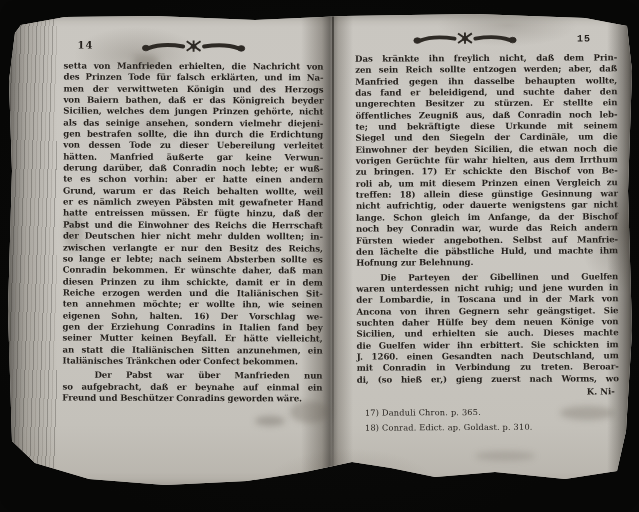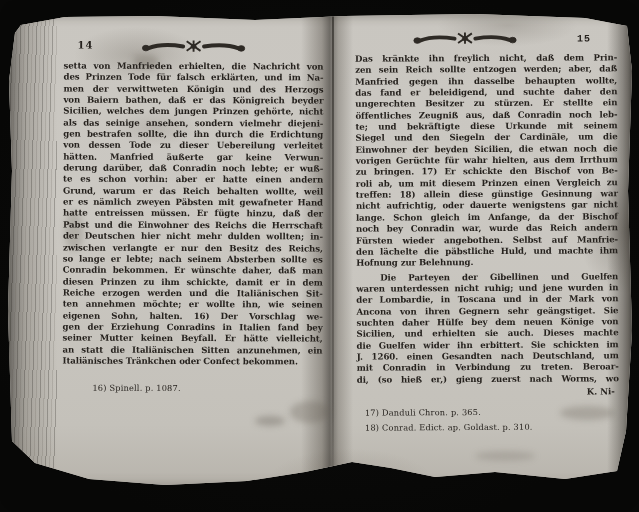--- a/index.html
+++ b/index.html
@@ -142,23 +142,25 @@
             <div class="ln">Conradin bekommen.  Er wünschte daher, daß man</div>
             <div class="ln">diesen Prinzen zu ihm schickte, damit er in dem</div>
             <div class="ln">Reiche erzogen werden und die Italiänischen Sit-</div>
             <div class="ln">ten annehmen möchte; er wollte ihn, wie seinen</div>
             <div class="ln">eigenen Sohn, halten. 16)  Der Vorschlag we-</div>
             <div class="ln">gen der Erziehung Conradins in Italien fand bey</div>
             <div class="ln">seiner Mutter keinen Beyfall.  Er hätte vielleicht,</div>
             <div class="ln">an statt die Italiänischen Sitten anzunehmen, ein</div>
             <div class="ln end">Italiänisches Tränkchen oder Confect bekommen.</div>
           </div>
-        </div>
-      <div class="footnotes">
-          <div class="fn">16) Spinell. p. 1087.</div>
+          <div class="para indent">
+            <div class="ln">Der Pabst war über Manfrieden nun</div>
+            <div class="ln">so aufgebracht, daß er beynahe auf einmal ein</div>
+            <div class="ln end">Freund und Beschützer Conradins geworden wäre.</div>
+          </div>
         </div>
     </div>
 
     <div class="page page-right">
       <div class="header">
         <span class="orn">
           <svg width="104" height="15" viewBox="0 0 120 16">
             <g stroke="#2e2a25" fill="#2e2a25">
               <ellipse cx="5" cy="10" rx="4" ry="3.2"></ellipse>
               <path d="M8 10 q16 -6 40 -2" stroke-width="4.5" fill="none" stroke-linecap="round"></path>

